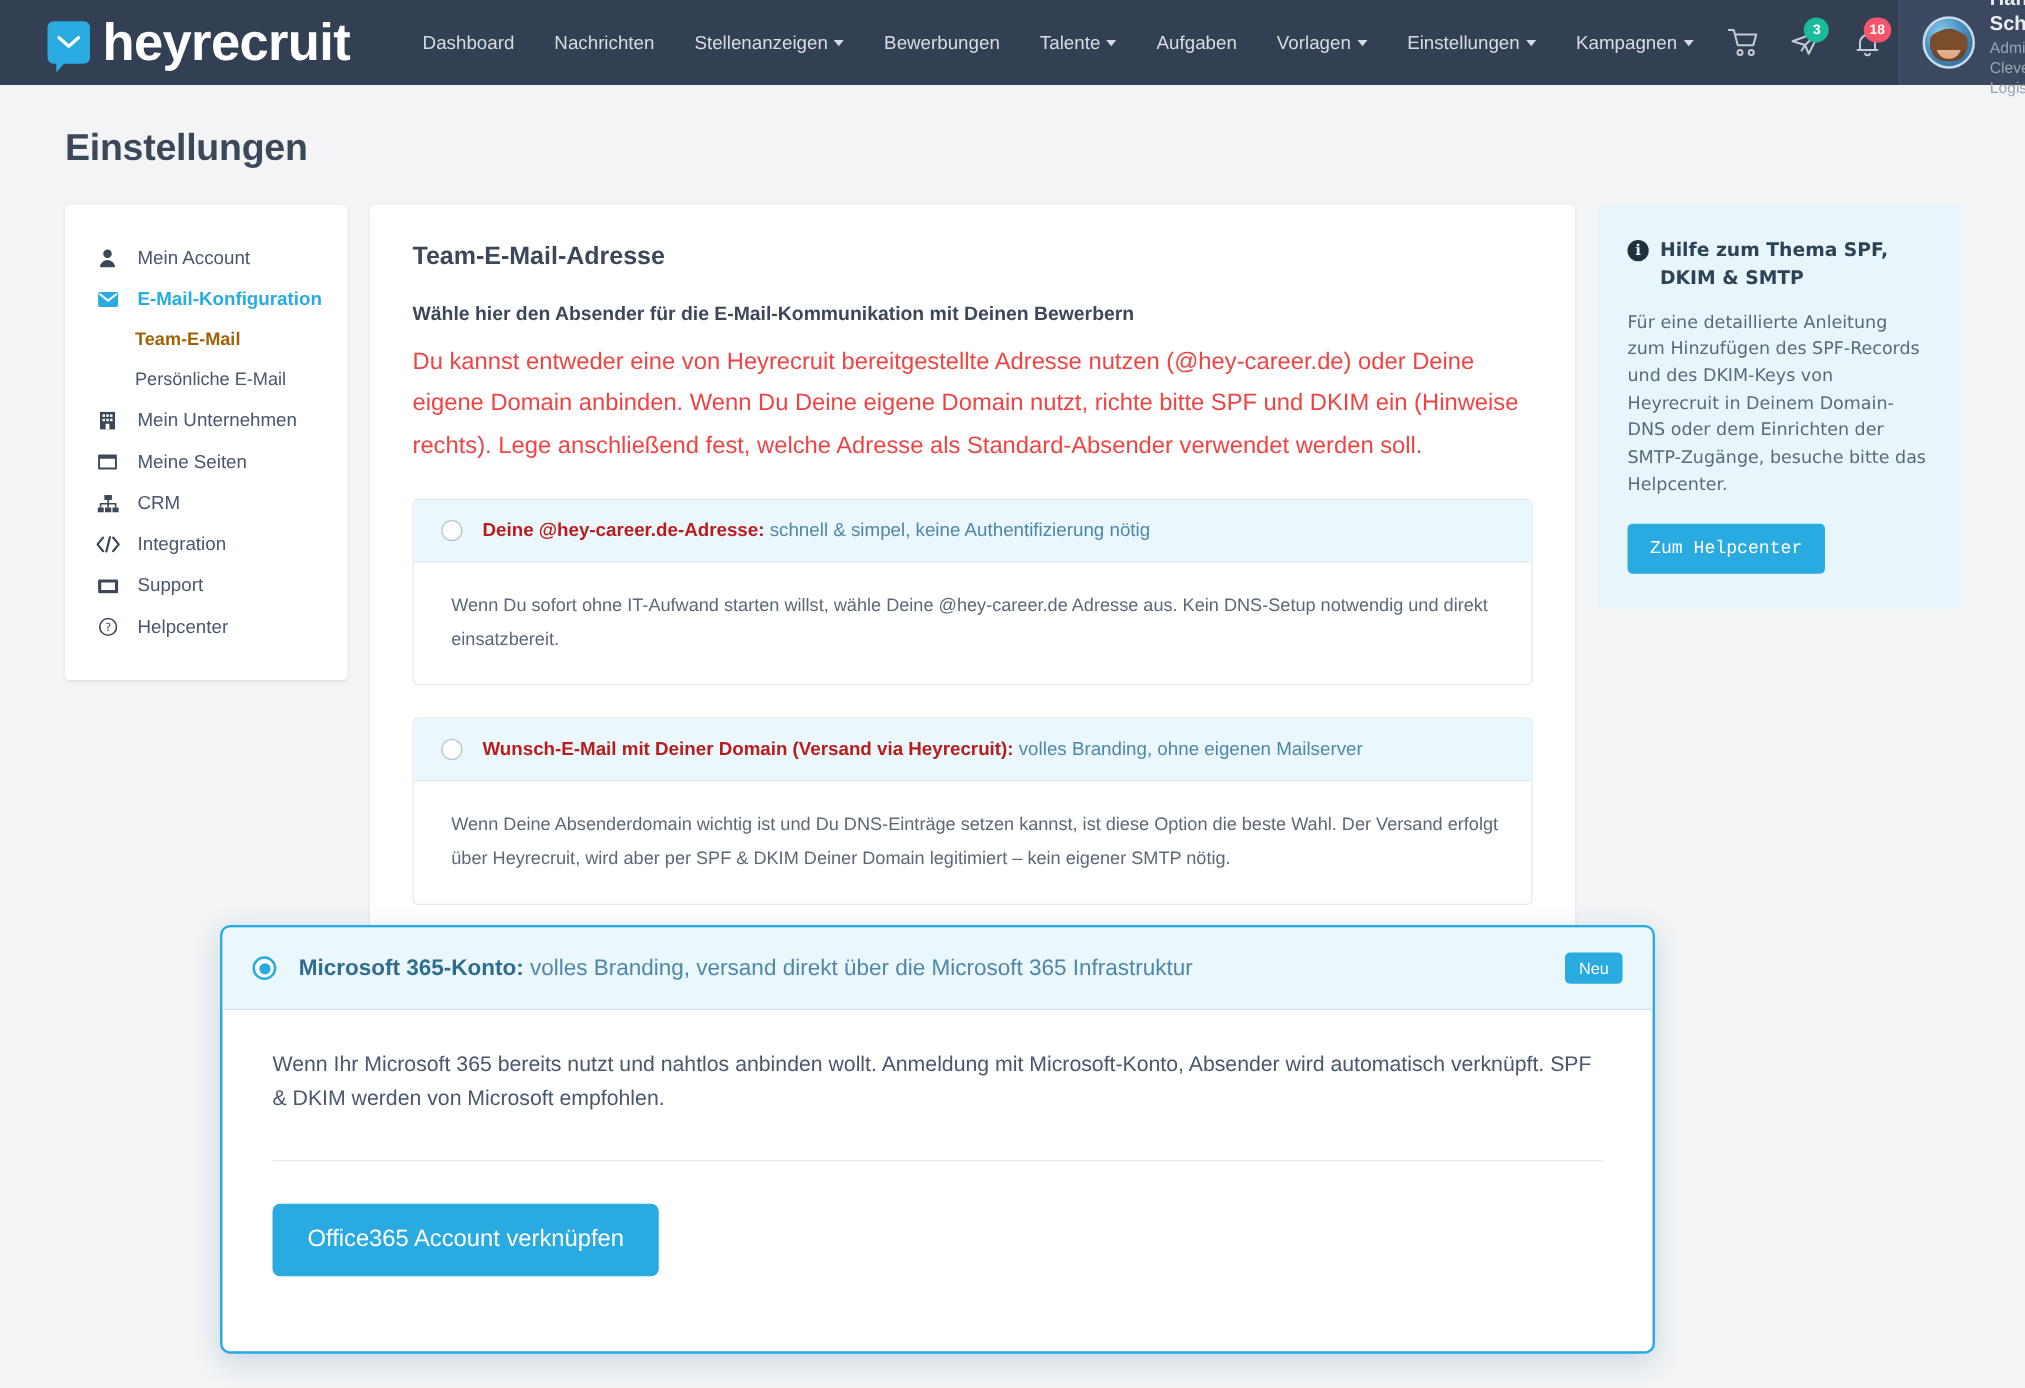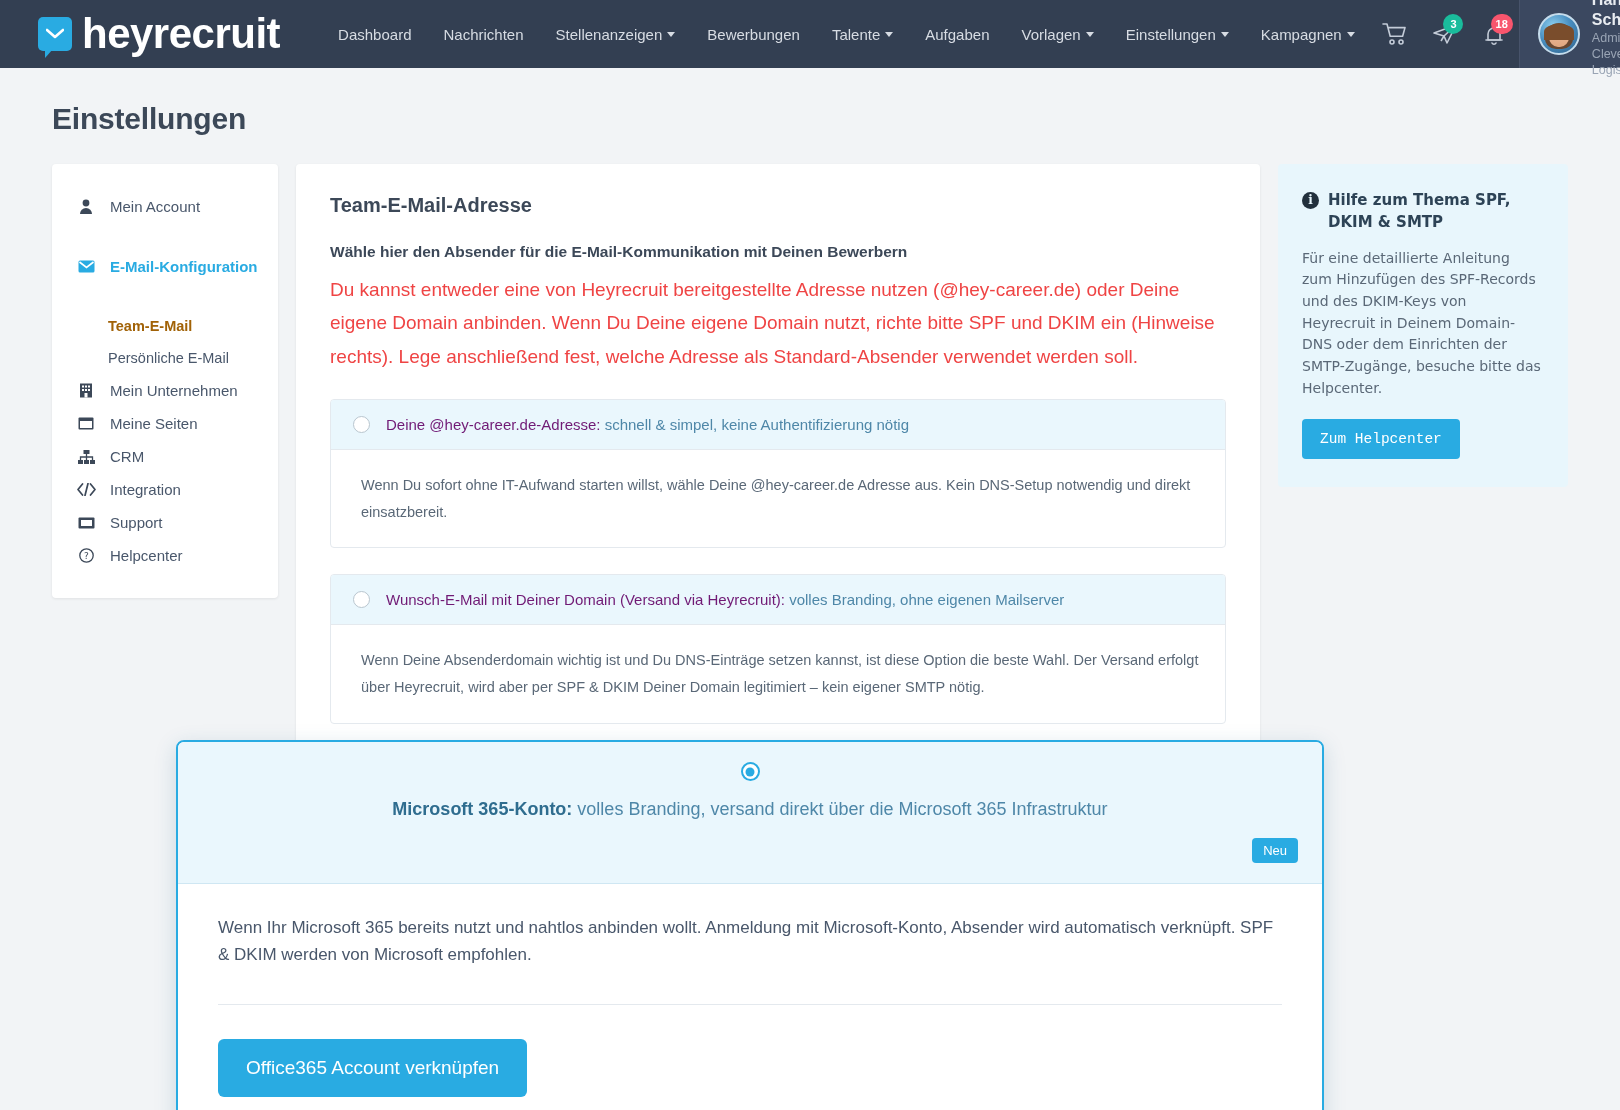--- a/index.html
+++ b/index.html
@@ -91,21 +91,21 @@
 
   
   .sidebar {
     width:226px; flex:none; background:#fff; border-radius:4px;
     box-shadow:0 1px 3px rgba(0,0,0,.08); padding:26px 0 26px 0;
   }
   .side-item {
     display:flex; align-items:center; gap:14px;
     padding:8px 18px 8px 24px; font-size:15px; color:#49576b; cursor:pointer;
   }
-  .side-item.active { color:#29abe2; font-weight:700;margin-top:27px; }
+  .side-item.active { color:#29abe2; font-weight:700; }
   .side-item.sub { padding-left:56px; font-size:14.5px; }
   .side-item.sub.active { color:#a16207; font-weight:700; }
   .side-ico { width:20px; display:flex; align-items:center; justify-content:center; flex:none; color:#3c4858; }
   .side-item.active .side-ico { color:#29abe2; }
 
   
   .main-card {
     flex:1; background:#fff; border-radius:4px; box-shadow:0 1px 3px rgba(0,0,0,.08);
     padding:30px 34px 60px 34px; min-height:900px;
   }
@@ -125,21 +125,21 @@
     background:#fff; flex:none;
   }
   .radio.checked {
     border:2px solid #29abe2; background:#fff; position:relative; width:19px; height:19px;
   }
   .radio.checked:after {
     content:""; position:absolute; left:50%; top:50%; transform:translate(-50%,-50%);
     width:9px; height:9px; border-radius:50%; background:#29abe2;
   }
   .option-title { font-size:15px; color:#4e87a8; }
-  .option-title b { color:#701a75; font-weight:400; }
+  .option-title b { color:#b91c1c; font-weight:700; }
   .option-body { padding:22px 22px 22px 30px; font-size:14.5px; line-height:1.85; color:#5a6877; }
 
   
   .help-panel {
     width:290px; flex:none; background:#e8f6fc; border-radius:4px; padding:26px 24px 28px 24px;
     font-family:"DejaVu Sans", sans-serif;
   }
   .help-title {
     font-size:15px; font-weight:700; color:#2d4356; line-height:1.45;
     display:flex; gap:9px; align-items:flex-start; margin-bottom:14px;
@@ -157,21 +157,21 @@
   }
 
   
   .highlight-card {
     position:absolute; left:176px; top:740px; width:1148px;
     background:#fff; border:2px solid #29abe2; border-radius:8px;
     box-shadow:0 6px 22px rgba(25,90,130,.18); overflow:hidden; z-index:20;
   }
   .hl-head {
     background:#eaf7fd; padding:20px 24px; display:flex; align-items:center; gap:18px;
-    border-bottom:1px solid #cfe7f3; cursor:pointer;flex-direction:column;
+    border-bottom:1px solid #cfe7f3; cursor:pointer;
   }
   .hl-title { font-size:18px; color:#4e87a8; }
   .hl-title b { color:#2f6d8f; font-weight:700; }
   .neu-badge {
     margin-left:auto; background:#29abe2; color:#fff; font-size:13px;
     padding:5px 11px; border-radius:4px; font-weight:400;
   }
   .hl-body { padding:30px 40px 16px 40px; }
   .hl-text { font-size:17px; line-height:1.6; color:#49576b; margin:0 0 36px 0; }
   .hl-divider { height:1px; background:#e4e9ee; margin:0 0 34px 0; }

